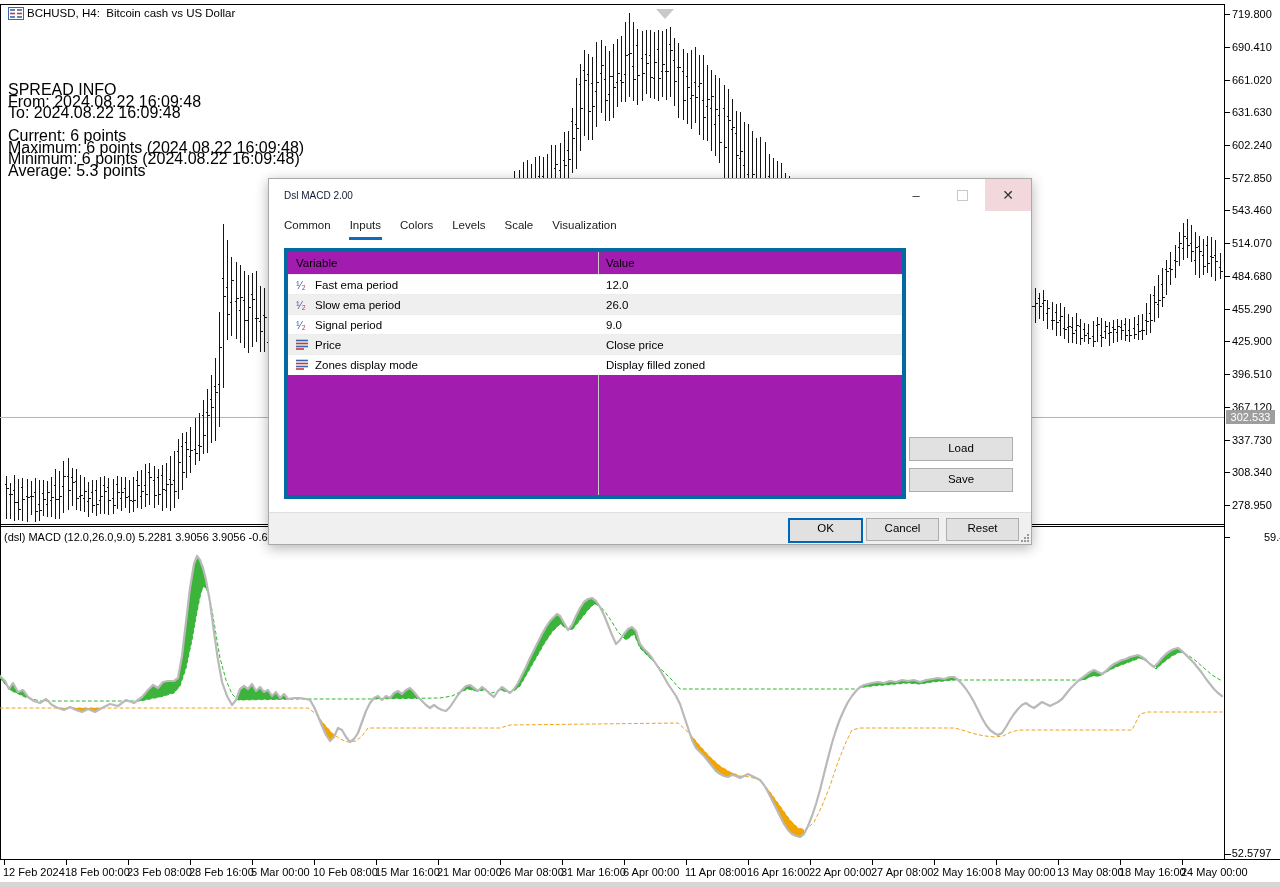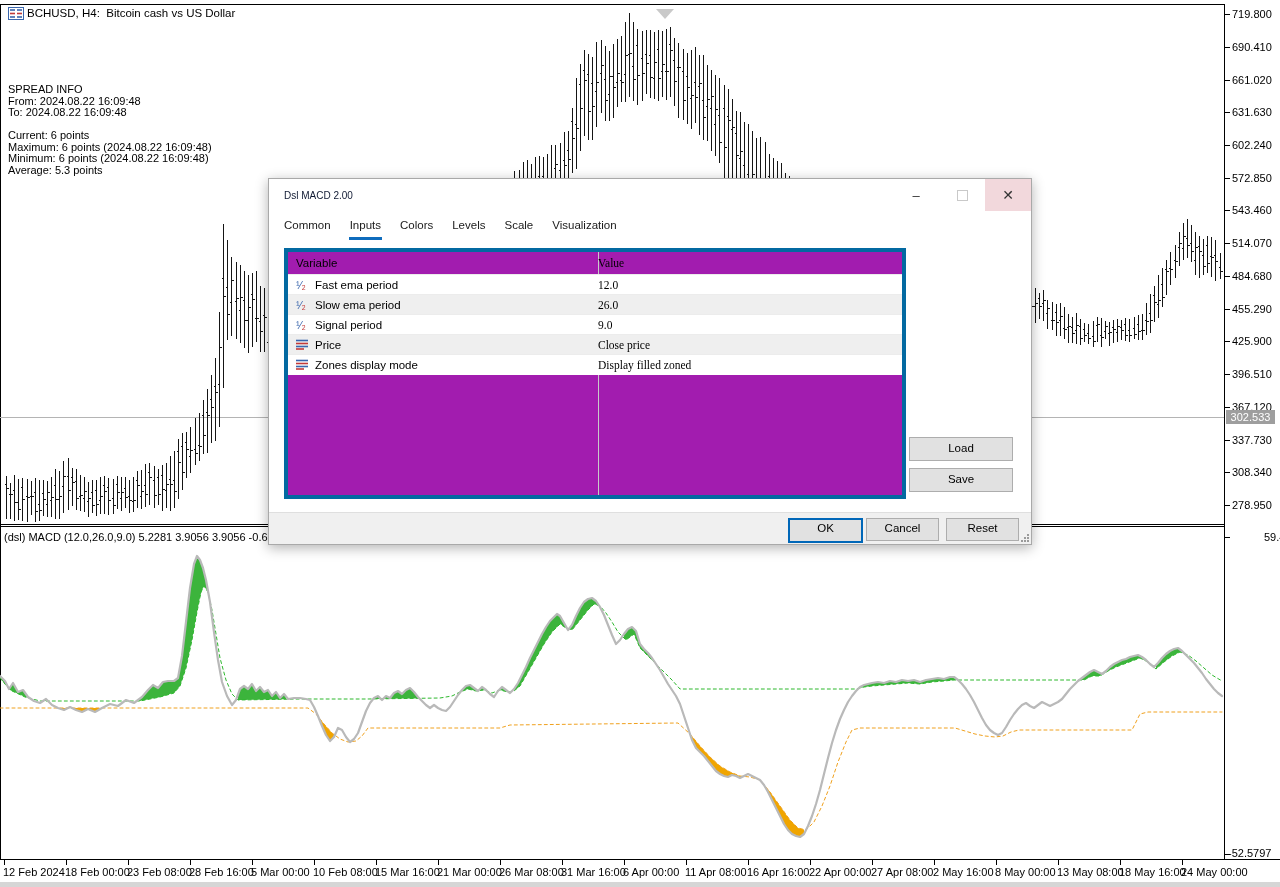--- a/index.html
+++ b/index.html
@@ -2,21 +2,21 @@
 <html><head>
 <meta charset="utf-8">
 <style>
   html,body{margin:0;padding:0;background:#fff;}
   #stage{position:relative;width:1280px;height:887px;background:#fff;overflow:hidden;
          font-family:"Liberation Sans",sans-serif;color:#000;}
   #chart-svg{position:absolute;left:0;top:0;z-index:1;}
   .lbl{position:absolute;font-size:11px;line-height:12px;white-space:pre;z-index:2;}
   #symbol-line{left:27px;top:7px;font-size:11.5px;}
   #chart-icon{position:absolute;left:8px;top:7px;z-index:2;}
-  #spread-info{position:absolute;left:8px;top:84px;z-index:2;font-size:11px;line-height:11.5px;}
+  #spread-info{position:absolute;left:8px;top:84px;z-index:2;font-size:16px;line-height:11.5px;}
   #spread-info div{height:11.5px;}
   #indicator-label{left:4px;top:531px;}
   #price-axis-labels .lbl{left:1232px;}
   #cur-price{position:absolute;left:1226px;top:410px;width:49px;height:14px;background:#9e9e9e;
              color:#fff;font-size:11px;line-height:14px;text-align:center;z-index:2;}
   .tlabel{position:absolute;top:866px;font-size:11px;z-index:2;}
   #bottom-strip{position:absolute;left:0;top:882px;width:1280px;height:5px;background:#d6d6d6;z-index:2;}
   
   #dialog{position:absolute;left:268px;top:178px;width:762px;height:365px;background:#fff;
           border:1px solid #a9a9a9;box-shadow:0 3px 12px rgba(0,0,0,.3);z-index:5;font-size:11.5px;}
@@ -26,21 +26,21 @@
   .winbtn{width:46px;height:32px;display:flex;align-items:center;justify-content:center;font-size:13px;color:#333;}
   #btn-max span{display:block;width:9px;height:9px;border:1px solid #c9c9c9;}
   #btn-close{background:#f2d8dc;font-size:14px;}
   #dlg-tabs{position:absolute;left:14px;top:38px;display:flex;gap:17px;}
   .tab{padding:2px 1px 6px 1px;color:#1a1a1a;cursor:default;}
   .tab.active{border-bottom:3px solid #0f6cbd;}
   #dlg-table{position:absolute;left:15px;top:69px;width:614px;height:243px;border:4px solid #0369a1;background:#a21caf;}
   #col-divider{position:absolute;left:310px;top:0;bottom:0;width:1px;background:#c9c9c9;}
   .trow{position:absolute;left:0;right:0;height:20px;display:flex;align-items:center;}
   .trow .c1{width:310px;display:flex;align-items:center;padding-left:8px;box-sizing:border-box;}
-  .trow .c2{padding-left:0;font-family:Liberation Serif, serif;}
+  .trow .c2{padding-left:8px;}
   .thead{font-size:11.5px;height:22px;}
   .ricon{display:inline-block;width:15px;margin-right:4px;font-size:11px;}
   .frac-n{color:#3a66ad;} .frac-d{color:#c23b3b;}
   #dlg-load,#dlg-save{position:absolute;left:640px;width:102px;height:22px;background:#e1e1e1;
       border:1px solid #adadad;font-size:11.5px;text-align:center;line-height:20px;}
   #dlg-load{top:258px;} #dlg-save{top:289px;}
   #dlg-footer{position:absolute;left:0;right:0;bottom:0;height:31px;background:#f0f0f0;border-top:1px solid #dfdfdf;}
   .fbtn{position:absolute;top:5px;width:71px;height:21px;background:#e1e1e1;border:1px solid #adadad;
         font-size:11.5px;text-align:center;line-height:19px;}
   #btn-ok{left:519px;border:2px solid #0067b8;line-height:17px;}

